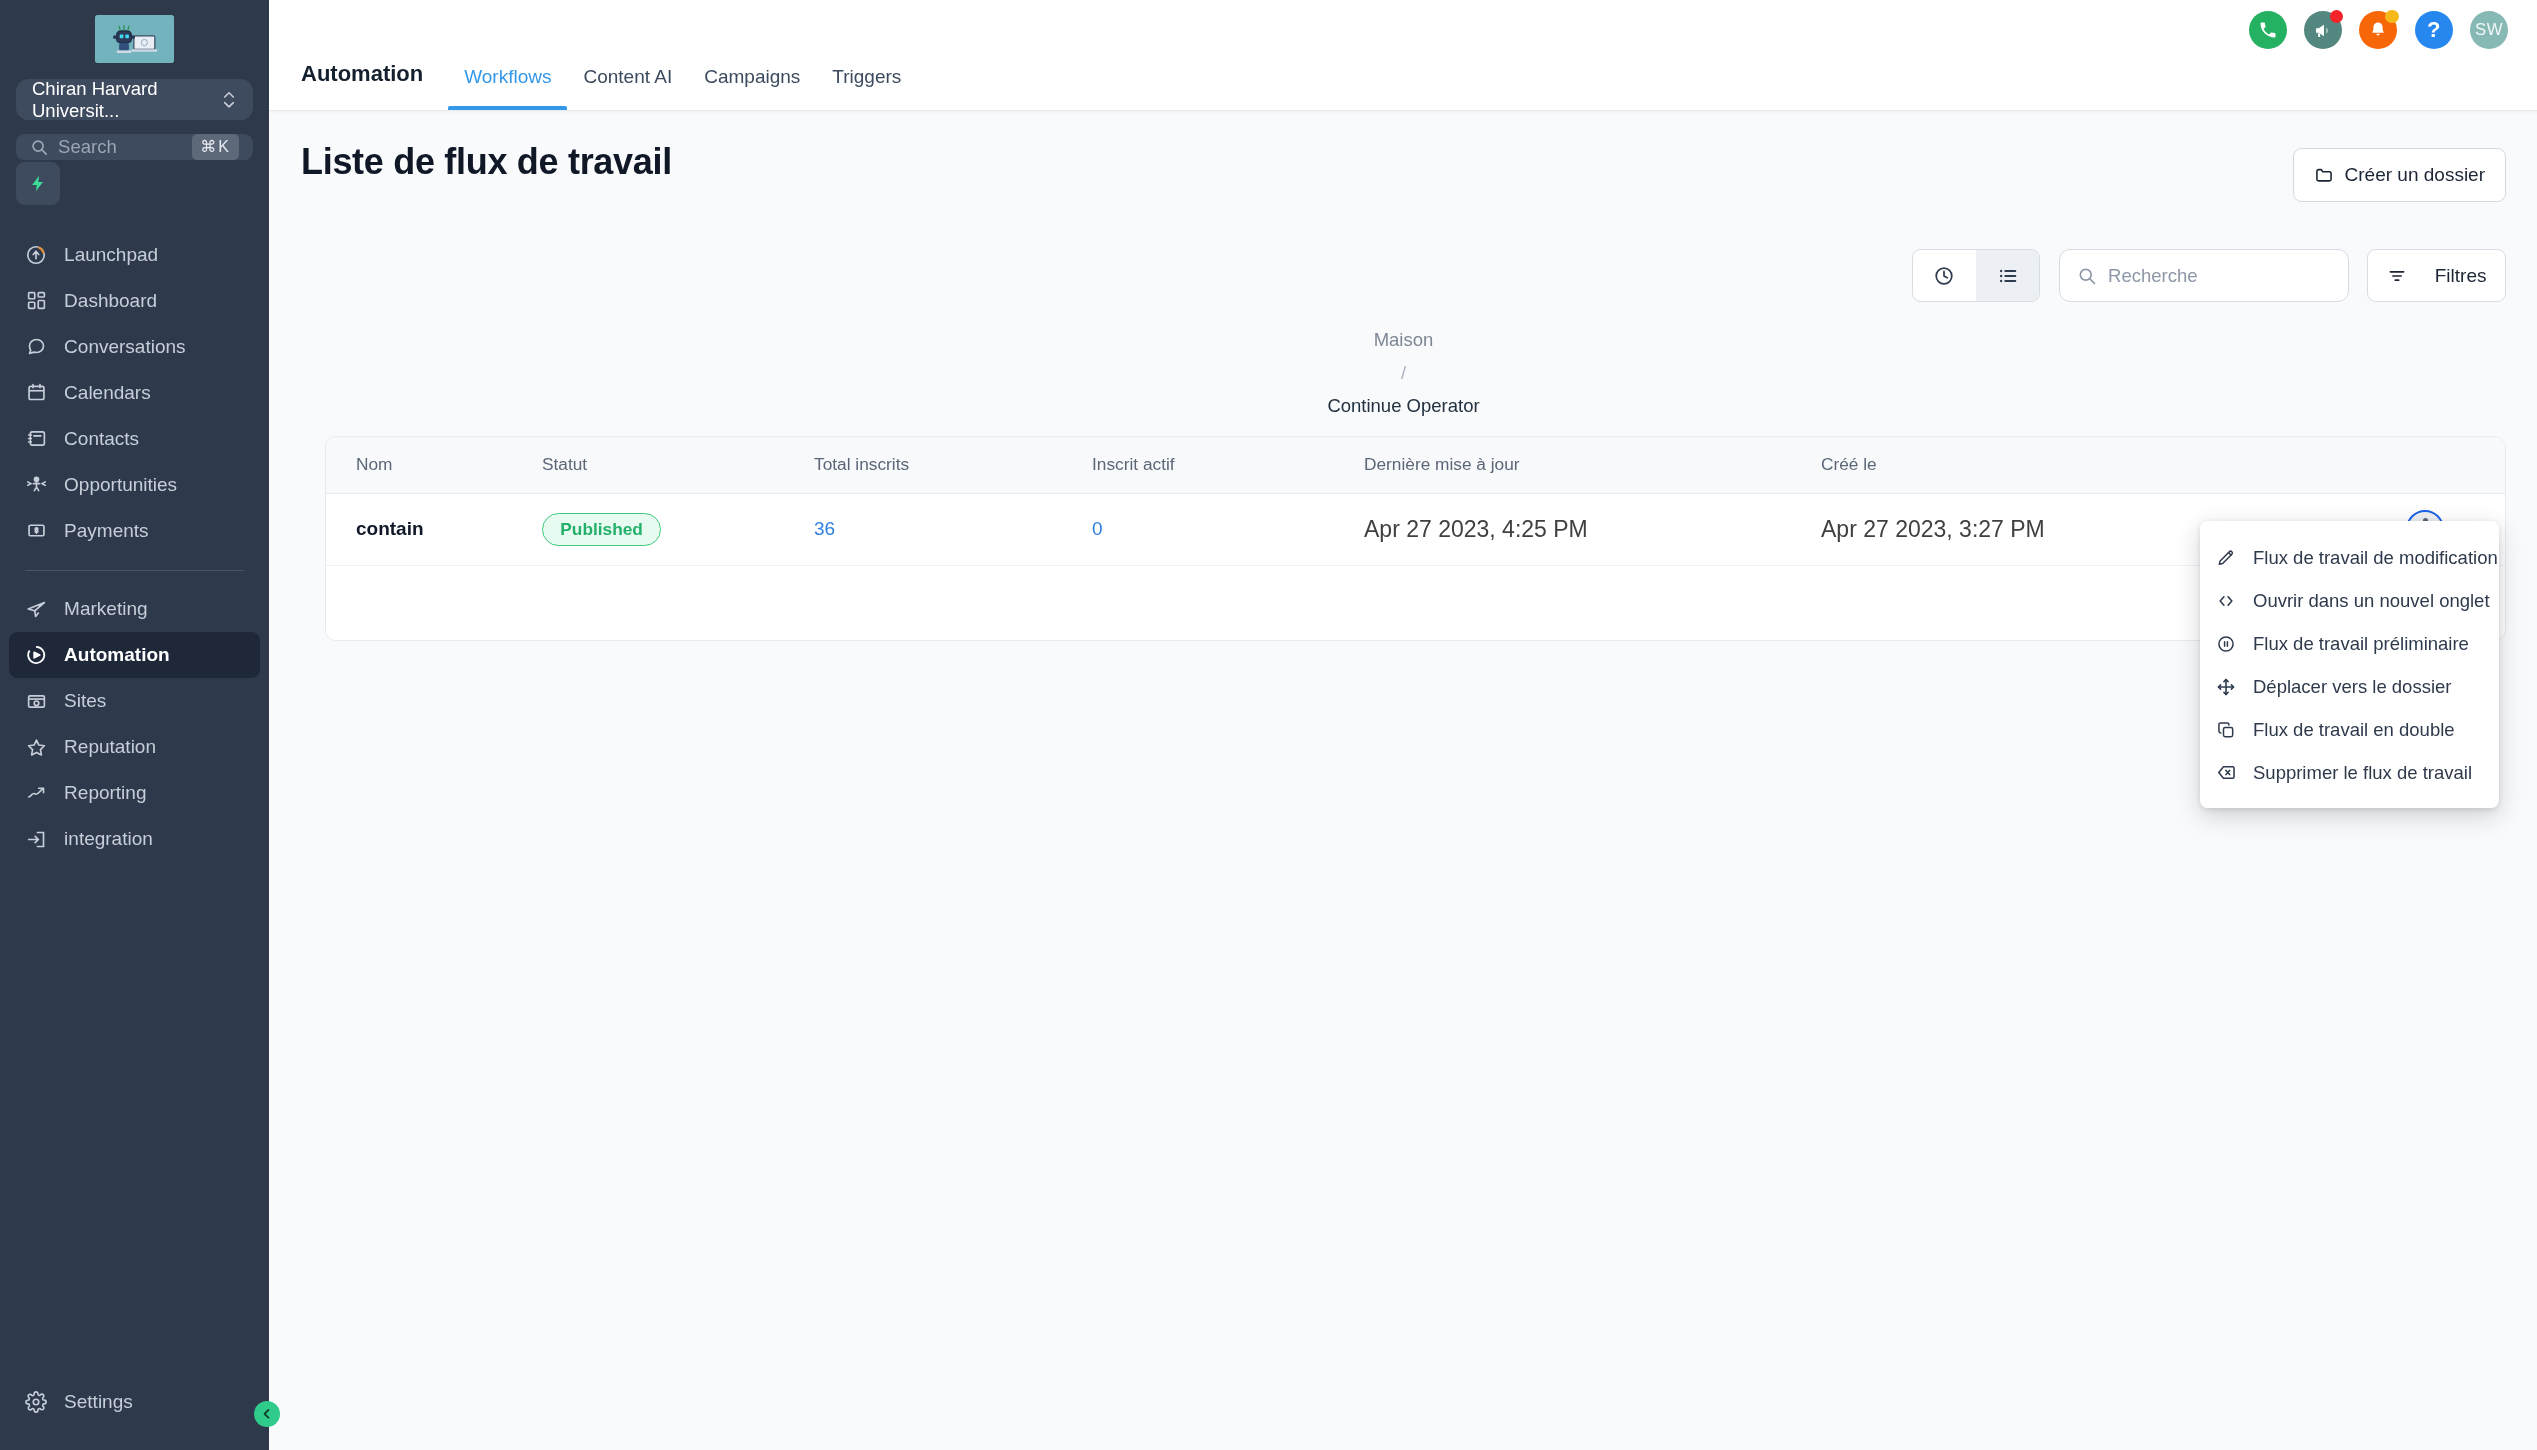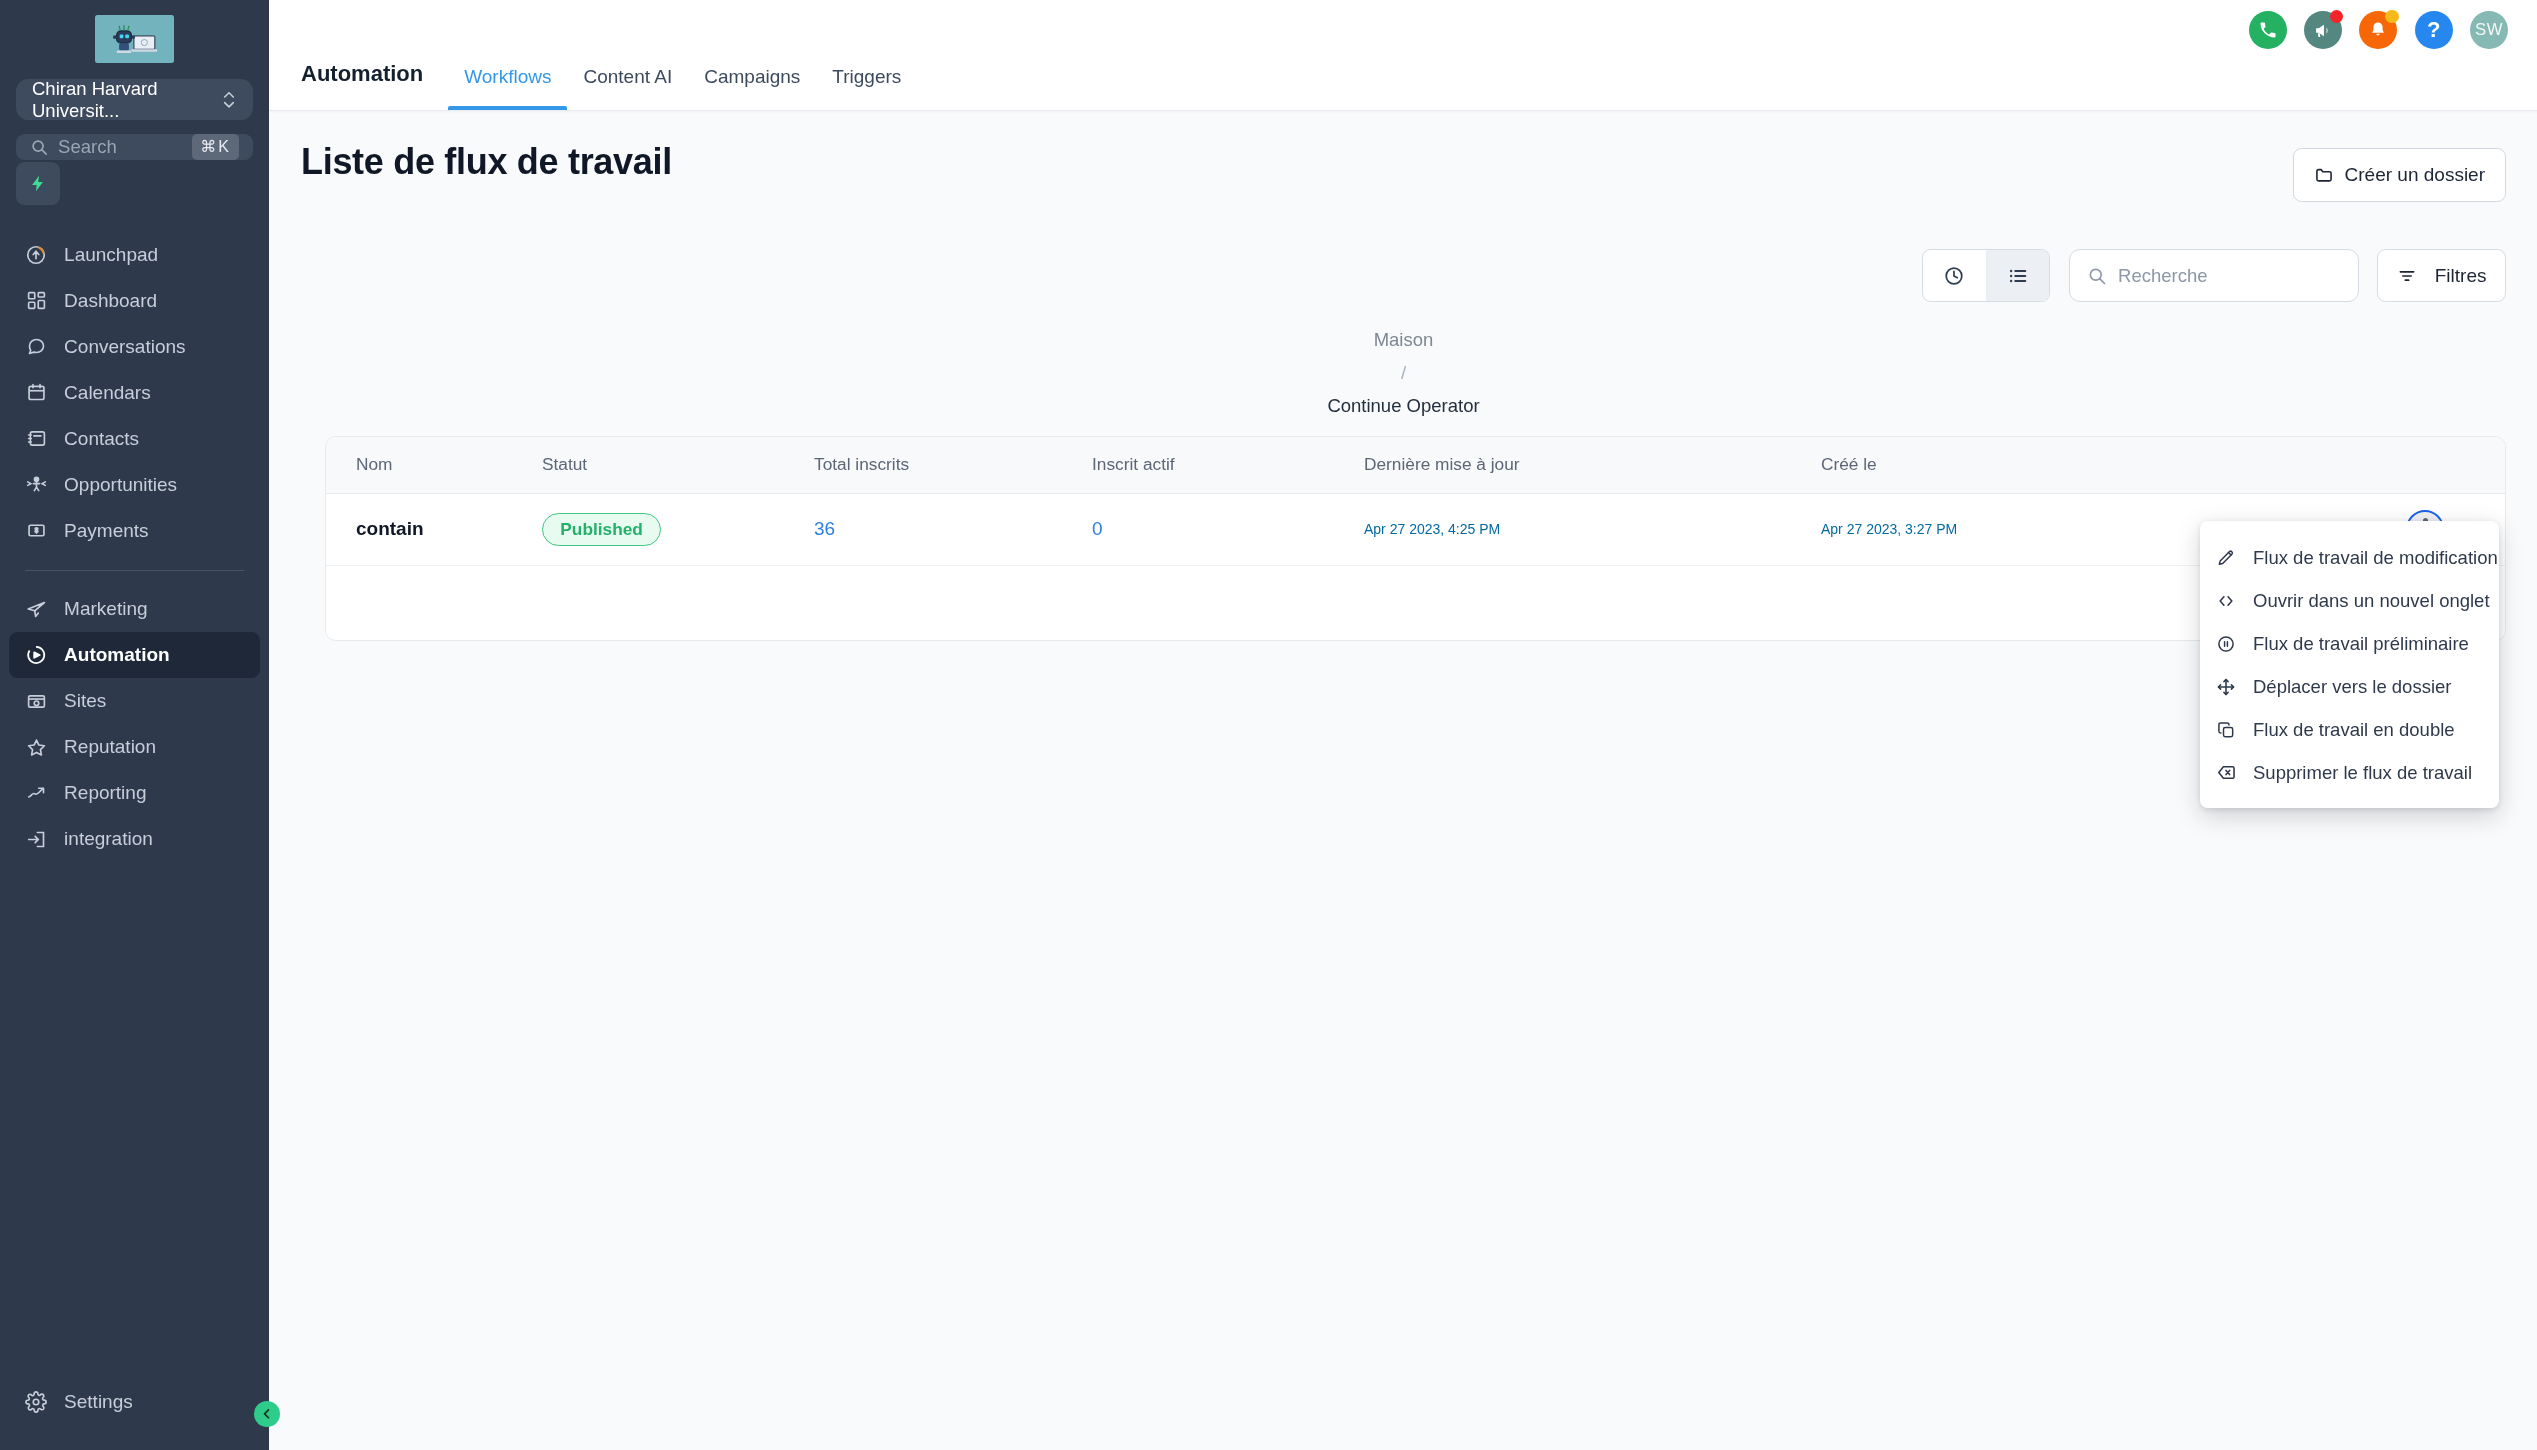--- a/index.html
+++ b/index.html
@@ -119,21 +119,21 @@
   .vt-btn { width: 63px; display: flex; align-items: center; justify-content: center; }
   .vt-btn.active { background: #eceff3; }
   .vt-sep { width: 0.6px; background: #d7dbe2; }
   .search-field {
     width: 290px; height: 53px; background: #fff; border: 0.6px solid #d7dbe2;
     border-radius: 11px; display: flex; align-items: center; gap: 11px; padding: 0 17.3px;
   }
   .search-field .ph { color: #8d97a7; font-size: 18.5px; }
   .filters-btn {
     height: 53px; background: #fff; border: 0.6px solid #d7dbe2; border-radius: 8.6px;
-    display: flex; align-items: center; gap: 18px; padding: 0 18.5px; font-size: 19px; color: #1b2534;
+    display: flex; align-items: center; gap: 28px; padding: 0 18.5px; font-size: 19px; color: #1b2534;
   }
 
   .breadcrumb { display: flex; align-items: center; gap: 11px; margin-top: 27px; font-size: 18.5px; flex-direction: column; }
   .bc-root { color: #7d8795; }
   .bc-sep { color: #aab2bd; }
   .bc-cur { color: #22303f; }
 
   .table-card {
     margin-top: 18.5px; background: #ffffff; border: 0.6px solid #e6e9ee;
     border-radius: 11px; overflow: hidden; margin-left: 24px;
@@ -143,21 +143,21 @@
   .tfoot { height: 74px; background: #ffffff; display: flex; align-items: center; justify-content: flex-end; padding-right: 35px; }
   .c-name { flex: 0 0 216px; padding-left: 30px; }
   .c-status { flex: 0 0 272px; }
   .c-total { flex: 0 0 278px; }
   .c-active { flex: 0 0 272px; }
   .c-updated { flex: 0 0 457px; }
   .c-created { flex: 1; }
   .c-act { flex: 0 0 160px; display: flex; justify-content: center; }
   .th { font-size: 17.3px; color: #5b6677; }
   .td-name { font-size: 19px; color: #101828; font-weight: bold; }
-  .td-date { font-size: 14px; color: #0369a1; }
+  .td-date { font-size: 23px; color: #404040; }
   .link-num { font-size: 19px; color: #2e7fe0; }
   .badge {
     display: inline-flex; align-items: center; justify-content: center;
     height: 33px; padding: 0 17.3px; border-radius: 17.3px;
     background: #e8fbf0; border: 0.9px solid #3fc97e; color: #22b06a;
     font-size: 17.3px; font-weight: bold;
   }
   .kebab {
     width: 38px; height: 38px; border-radius: 50%;
     background: #eef0f2; border: 2.5px solid #1a62ea;

